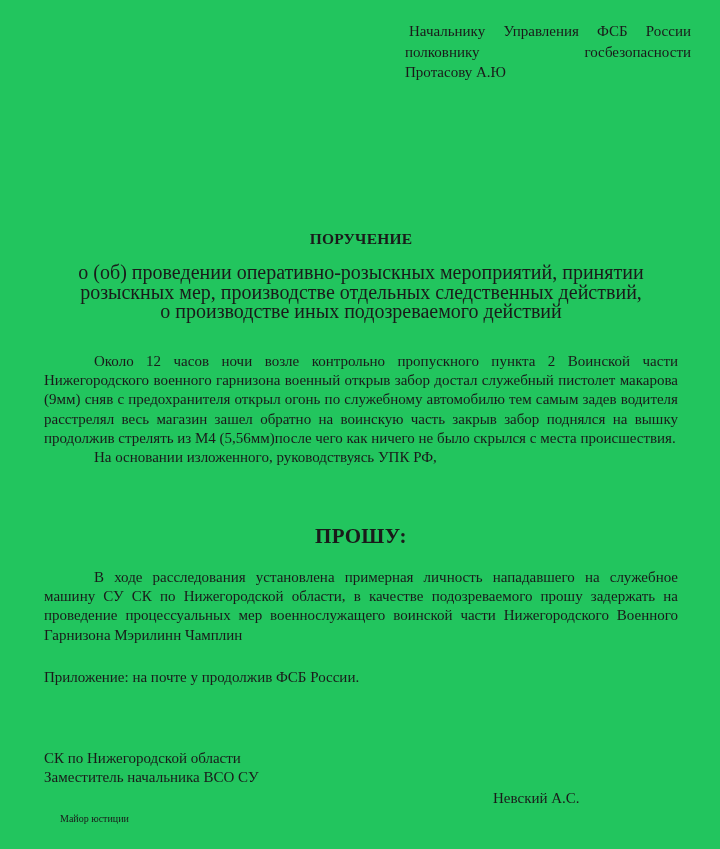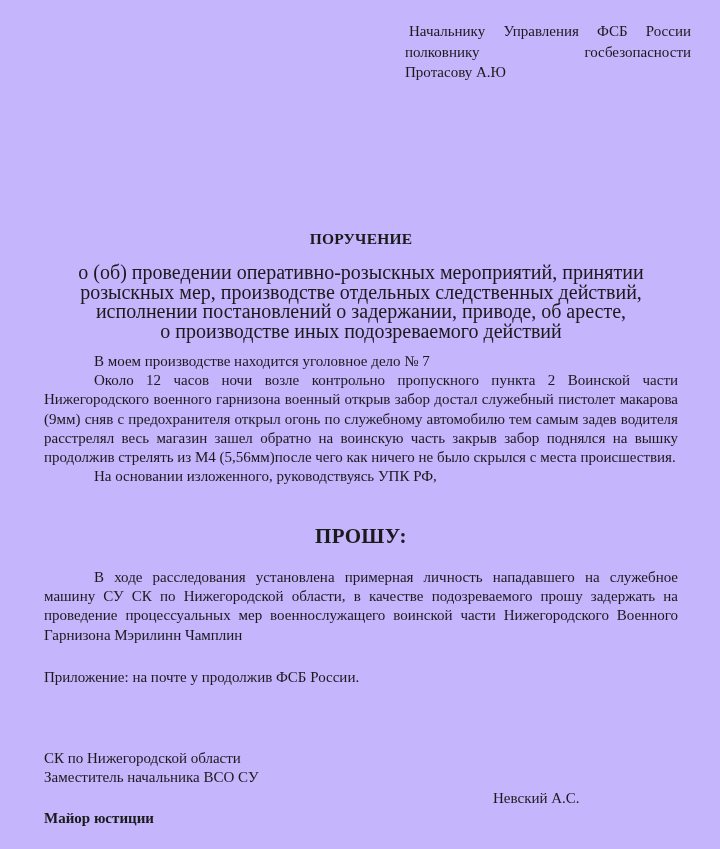--- a/index.html
+++ b/index.html
@@ -5,21 +5,21 @@
 <style>
   html, body {
     margin: 0;
     padding: 0;
     background: #ffffff;
   }
   .page {
     position: relative;
     width: 720px;
     height: 849px;
-    background: #c4b5fd;
+    background: #22c55e;
     color: #1a1a1a;
     font-family: "Liberation Serif", "DejaVu Serif", serif;
     font-size: 15px;
     line-height: 19px;
     overflow: hidden;
     -webkit-font-smoothing: antialiased;
   }
 
   
   .addressee {
@@ -128,51 +128,48 @@
   .sig-name {
     position: absolute;
     left: 493px;
     top: 789px;
     font-size: 15px;
     line-height: 19px;
     white-space: nowrap;
   }
   .sig-rank {
     position: absolute;
-    left: 44px;
+    left: 60px;
     top: 809px;
-    font-size: 15px;
+    font-size: 10px;
     line-height: 19px;
     white-space: nowrap;
-    font-weight: bold;
   }
 </style>
 </head>
 <body>
 
 <div class="page">
 
   <div class="addressee">
     <span class="ln first">Начальнику Управления ФСБ России</span>
     <span class="ln">полковнику госбезопасности</span>
     <span class="ln last">Протасову А.Ю</span>
   </div>
 
   <div class="title-block">
     <div class="doc-title">ПОРУЧЕНИЕ</div>
     <div class="subtitle">
       <span class="sline">о (об) проведении оперативно-розыскных мероприятий, принятии</span>
       <span class="sline">розыскных мер, производстве отдельных следственных действий,</span>
-      <span class="sline">исполнении постановлений о задержании, приводе, об аресте,</span>
       <span class="sline">о производстве иных подозреваемого действий</span>
     </div>
   </div>
 
   <div class="body-block">
-    <p class="para last-left">В моем производстве находится уголовное дело № 7</p>
     <p class="para">Около 12 часов ночи возле контрольно пропускного пункта 2 Воинской части Нижегородского военного гарнизона военный открыв забор достал служебный пистолет макарова (9мм) сняв с предохранителя открыл огонь по служебному автомобилю тем самым задев водителя   расстрелял весь магазин зашел обратно на воинскую часть закрыв забор поднялся на вышку продолжив стрелять из М4 (5,56мм)после чего как ничего не было скрылся с места происшествия.</p>
     <p class="para last-left">На основании изложенного, руководствуясь УПК РФ,</p>
   </div>
 
   <div class="proshu">ПРОШУ:</div>
 
   <div class="body-block-2">
     <p class="para last-left">В ходе расследования установлена примерная личность нападавшего на служебное машину СУ СК по Нижегородской области, в качестве подозреваемого прошу задержать на проведение процессуальных мер военнослужащего воинской части Нижегородского Военного Гарнизона Мэрилинн Чамплин</p>
   </div>
 

